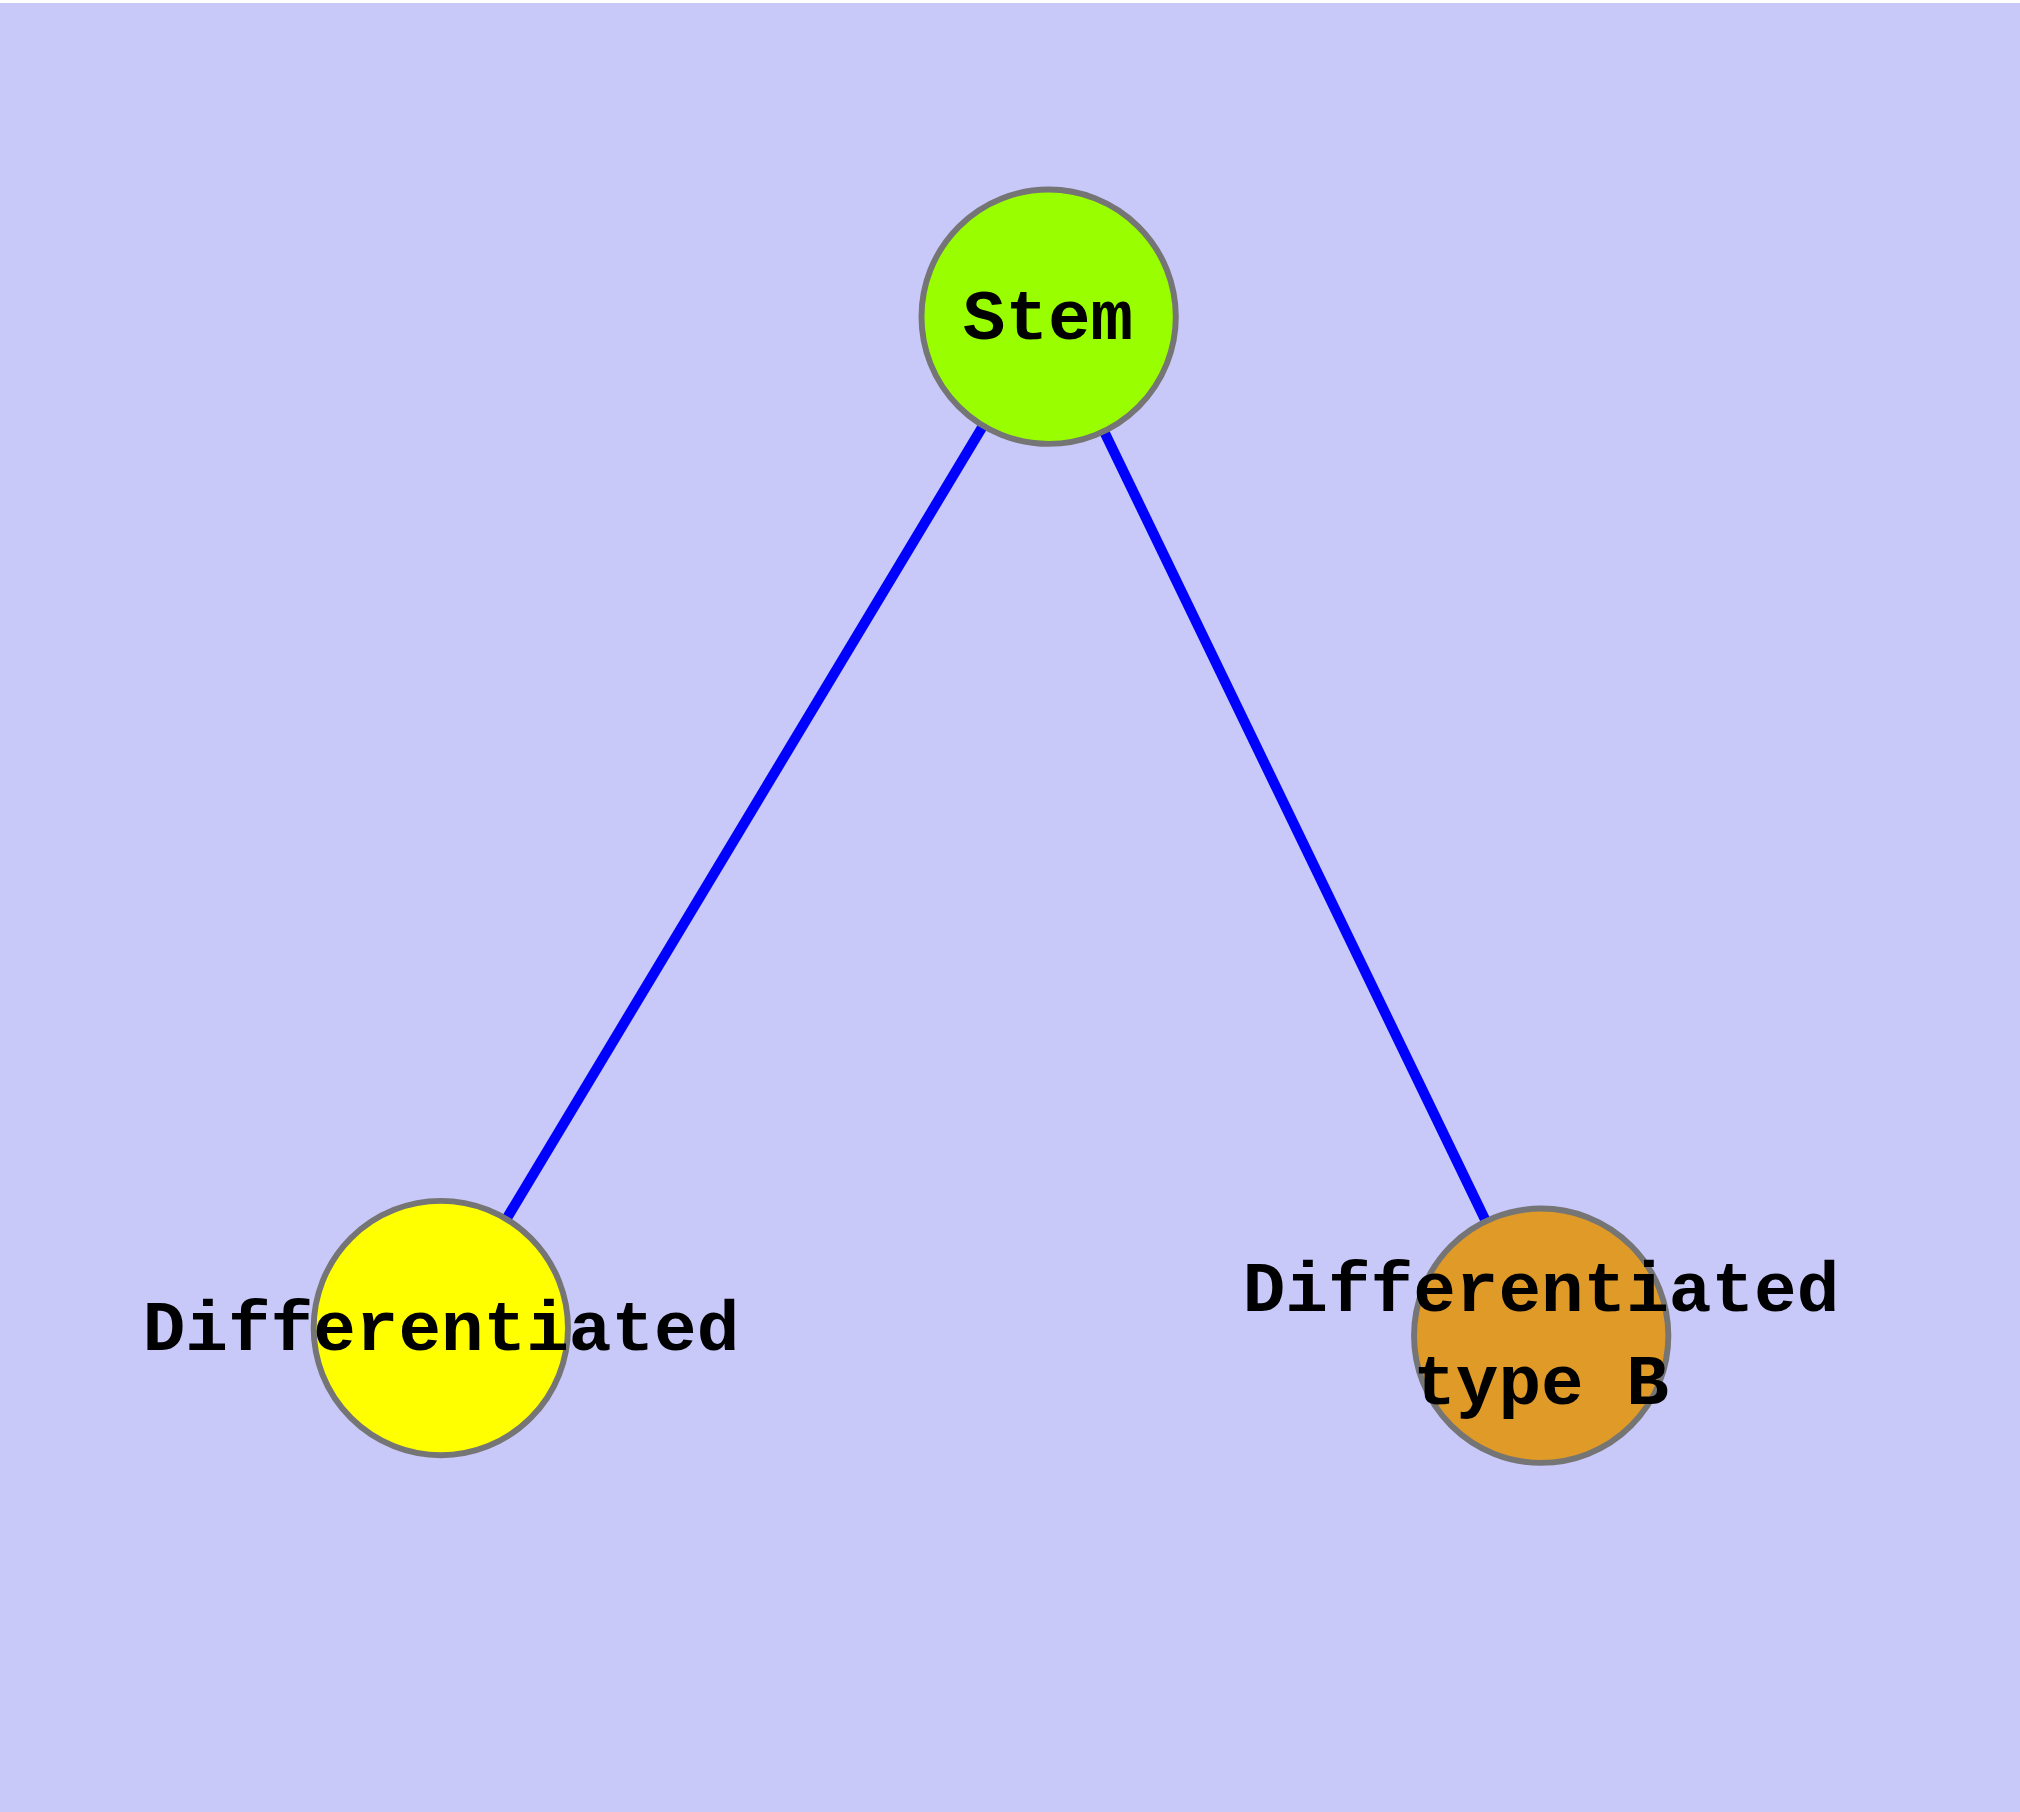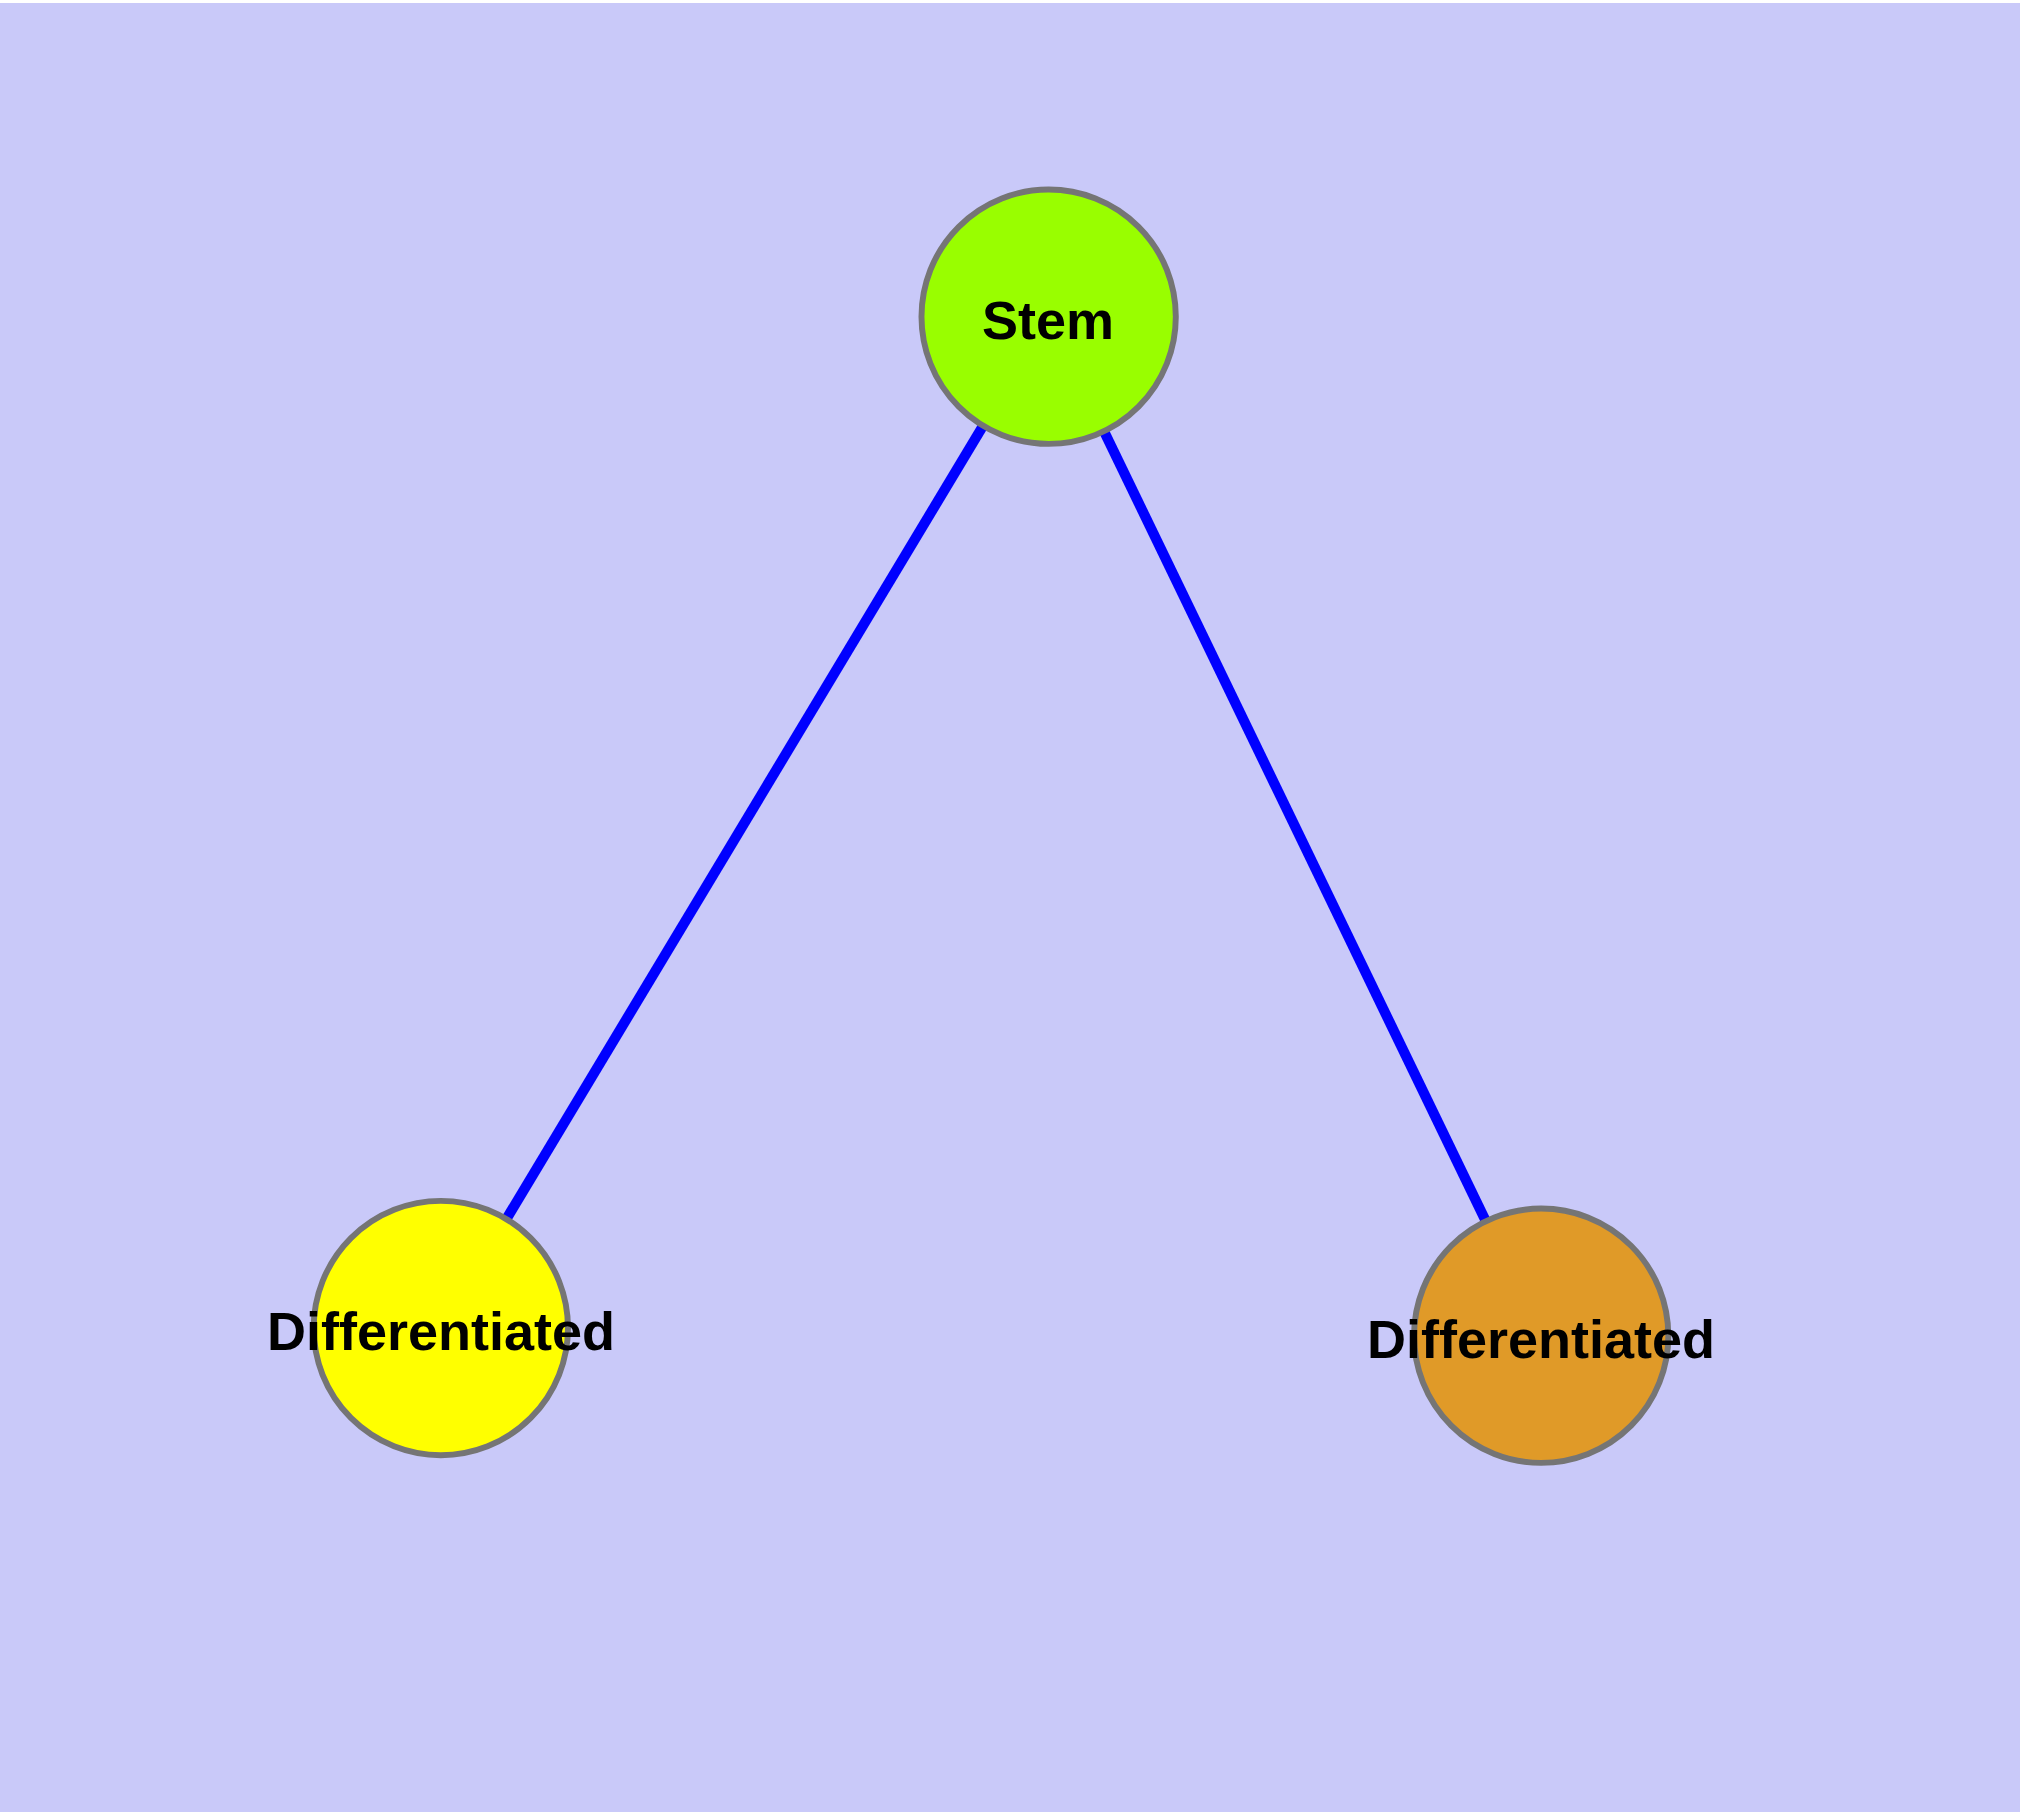--- a/index.html
+++ b/index.html
@@ -30,23 +30,23 @@
     height: 1810px;
     display: block;
   }
   .node-label {
     position: absolute;
     transform: translate(-50%, -50%);
     text-align: center;
     white-space: nowrap;
     color: #000000;
     font-weight: 700;
-    font-size: 54px;
+    font-size: 71px;
     line-height: 93px;
-    font-family: Liberation Sans, sans-serif;
+    font-family: Liberation Mono, monospace;
   }
   .node-label .label-line { display: block; }
 </style>
 </head>
 <body>
 
 <div class="top-strip" style="background: rgb(255, 255, 255);"></div>
 
 <div class="canvas" id="canvas" style="background: rgb(201, 201, 249);">
   <svg id="graph-svg" xmlns="http://www.w3.org/2000/svg" viewBox="0 0 2384 2135">
@@ -58,16 +58,17 @@
     </svg>
   <div id="labels">
       <div class="node-label" style="left: 1048px; top: 317px; color: rgb(0, 0, 0);">
         <span class="label-line">Stem</span>
       </div>
       <div class="node-label" style="left: 441px; top: 1328px; color: rgb(0, 0, 0);">
         <span class="label-line">Differentiated</span>
       </div>
       <div class="node-label" style="left: 1541px; top: 1336px; color: rgb(0, 0, 0);">
         <span class="label-line">Differentiated</span>
+        <span class="label-line">type B</span>
       </div>
     </div>
 </div>
 
 
 </body></html>

